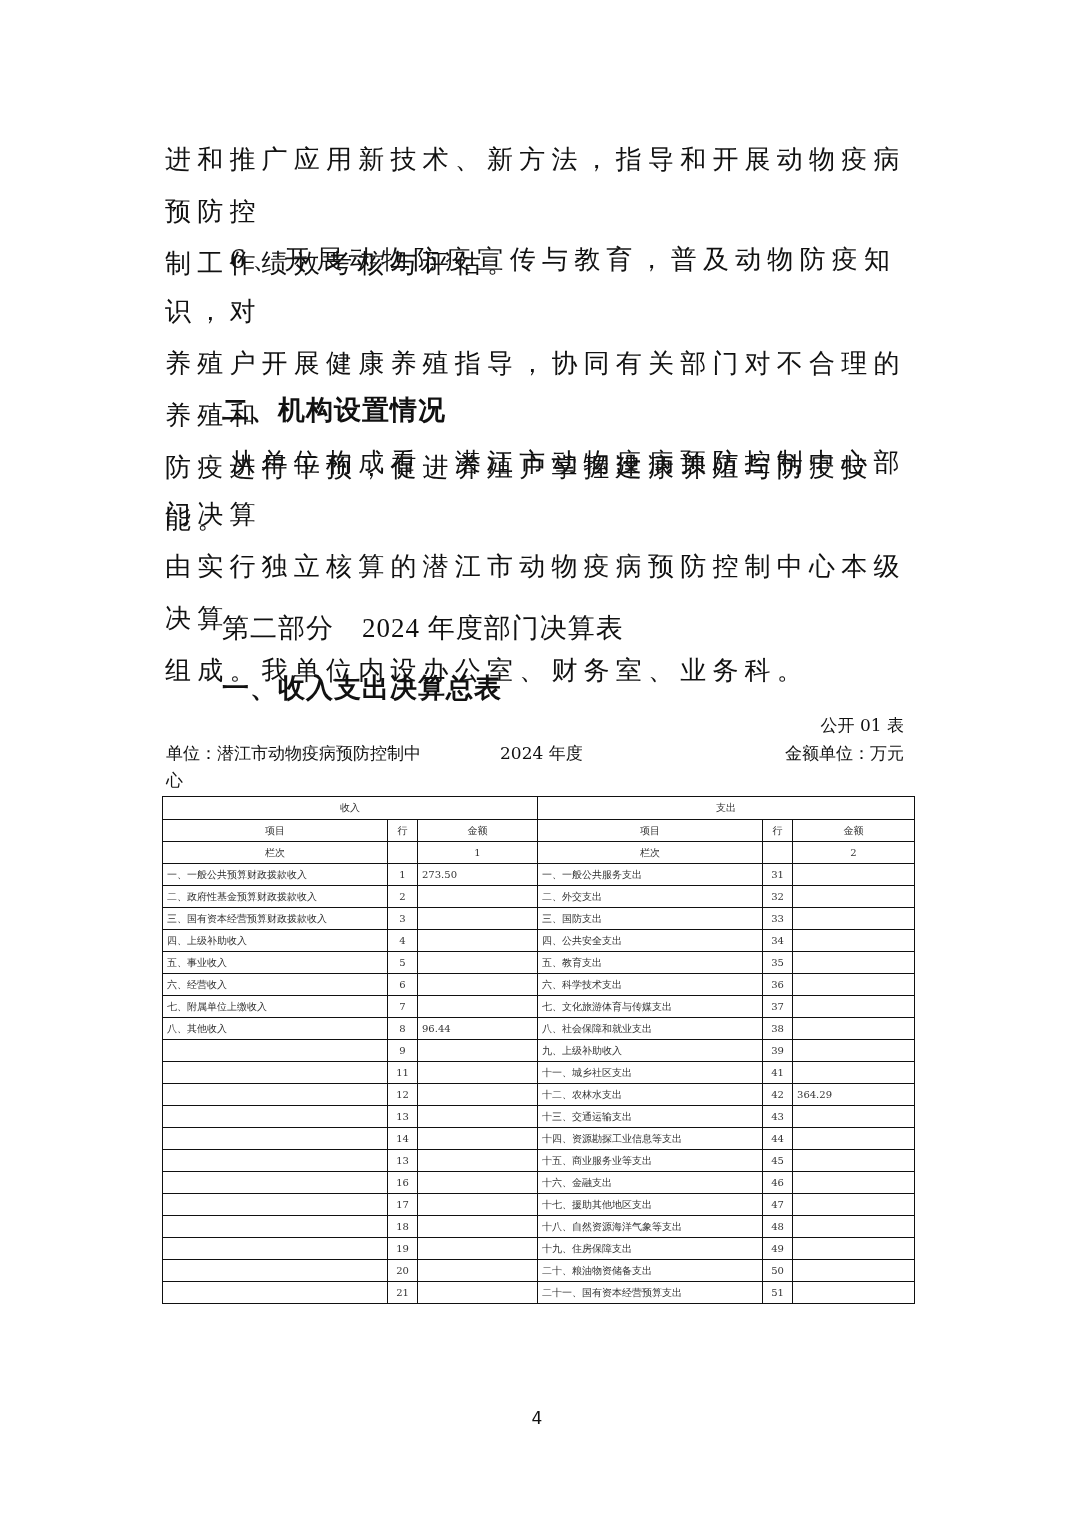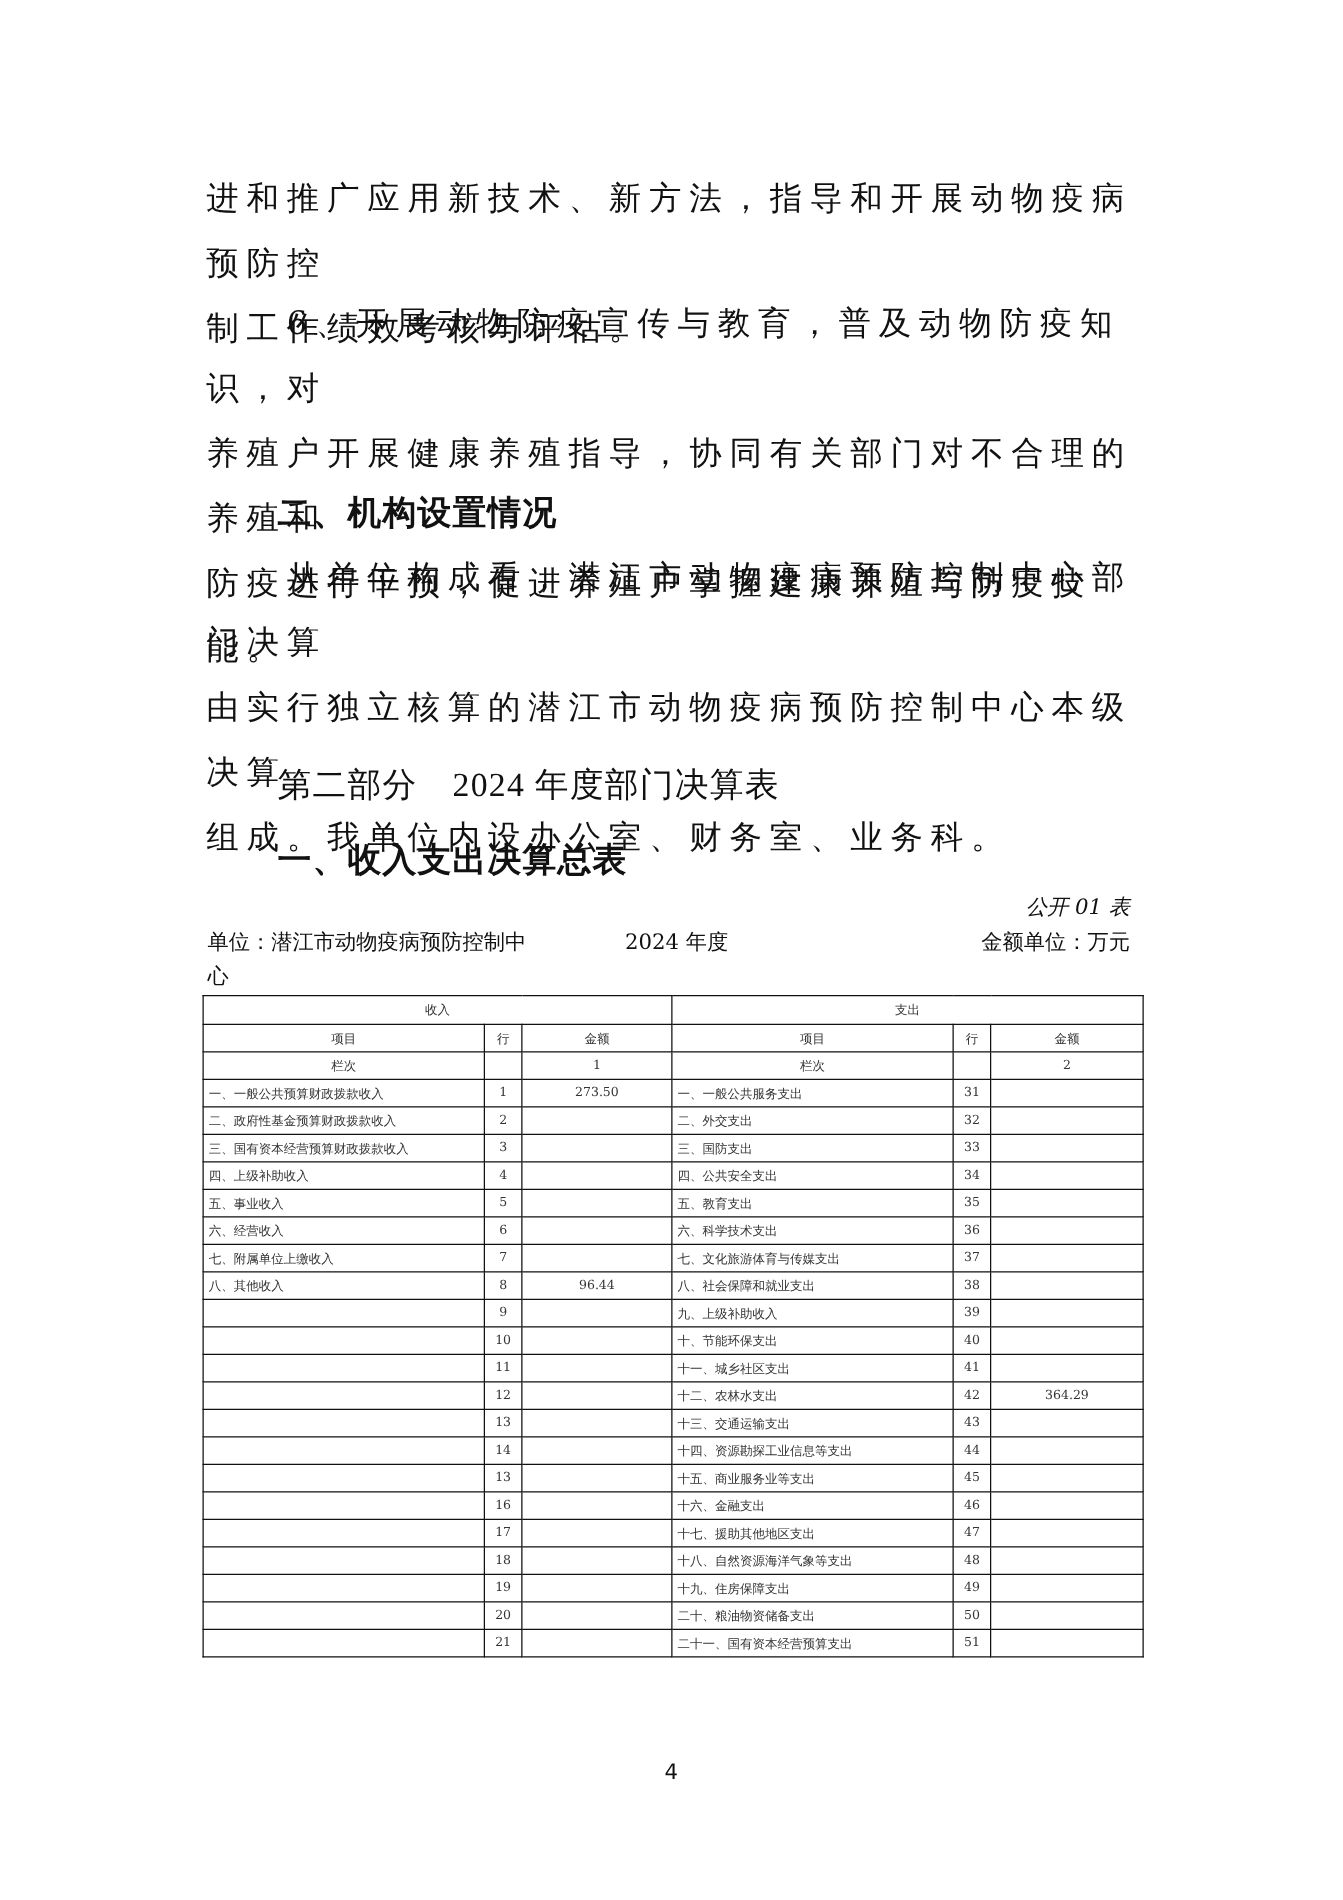--- a/index.html
+++ b/index.html
@@ -21,21 +21,21 @@
     table.fin {
       position: absolute; left: 162px; top: 796px; width: 752px;
       border-collapse: collapse; table-layout: fixed;
       font-family: "DejaVu Serif", serif; font-size: 10px; color: #333;
     }
     table.fin td {
       border: 1.5px solid #111; height: 21px; padding: 0 4px;
       white-space: nowrap; overflow: hidden;
     }
     table.fin td.c { text-align: center; }
-    table.fin td.r { text-align: center; }
+    table.fin td.r { text-align: left; }
     table.fin tr.group td { height: 22px; }
     .pagenum {
       position: absolute; top: 1408px; left: 0; width: 1074px; text-align: center;
       font-size: 17px; font-family: "DejaVu Sans", sans-serif;
     }
   </style>
 </head>
 <body>
 
 <div>
@@ -56,21 +56,21 @@
   <div class="para" style="top:436px;">
     <div>　　从单位构成看，潜江市动物疫病预防控制中心部门决算</div>
     <div>由实行独立核算的潜江市动物疫病预防控制中心本级决算</div>
     <div>组成。我单位内设办公室、财务室、业务科。</div>
   </div>
 
   <h2 class="heading" style="top:610px; font-weight:normal;">第二部分　2024 年度部门决算表</h2>
 
   <h2 class="heading" style="top:670px;">一、收入支出决算总表</h2>
 
-  <div class="meta" style="top:714px; right:170px;font-style:italic;">公开 01 表</div>
+  <div class="meta" style="top:714px; right:170px;">公开 01 表</div>
   <div class="meta" style="top:742px; left:166px;">
     <div>单位：潜江市动物疫病预防控制中</div>
     <div style="margin-top:4px;">心</div>
   </div>
   <div class="meta" style="top:742px; left:500px;">2024 年度</div>
   <div class="meta" style="top:742px; right:170px;">金额单位：万元</div>
 
   <table class="fin">
     <colgroup>
       <col style="width:225px">
@@ -168,28 +168,20 @@
         <tr>
           <td></td>
           <td class="c">9</td>
           <td class="r"></td>
           <td>九、上级补助收入</td>
           <td class="c">39</td>
           <td class="r"></td>
         </tr>
         <tr>
           <td></td>
-          <td class="c">10</td>
-          <td class="r"></td>
-          <td>十、节能环保支出</td>
-          <td class="c">40</td>
-          <td class="r"></td>
-        </tr>
-        <tr>
-          <td></td>
           <td class="c">11</td>
           <td class="r"></td>
           <td>十一、城乡社区支出</td>
           <td class="c">41</td>
           <td class="r"></td>
         </tr>
         <tr>
           <td></td>
           <td class="c">12</td>
           <td class="r"></td>

